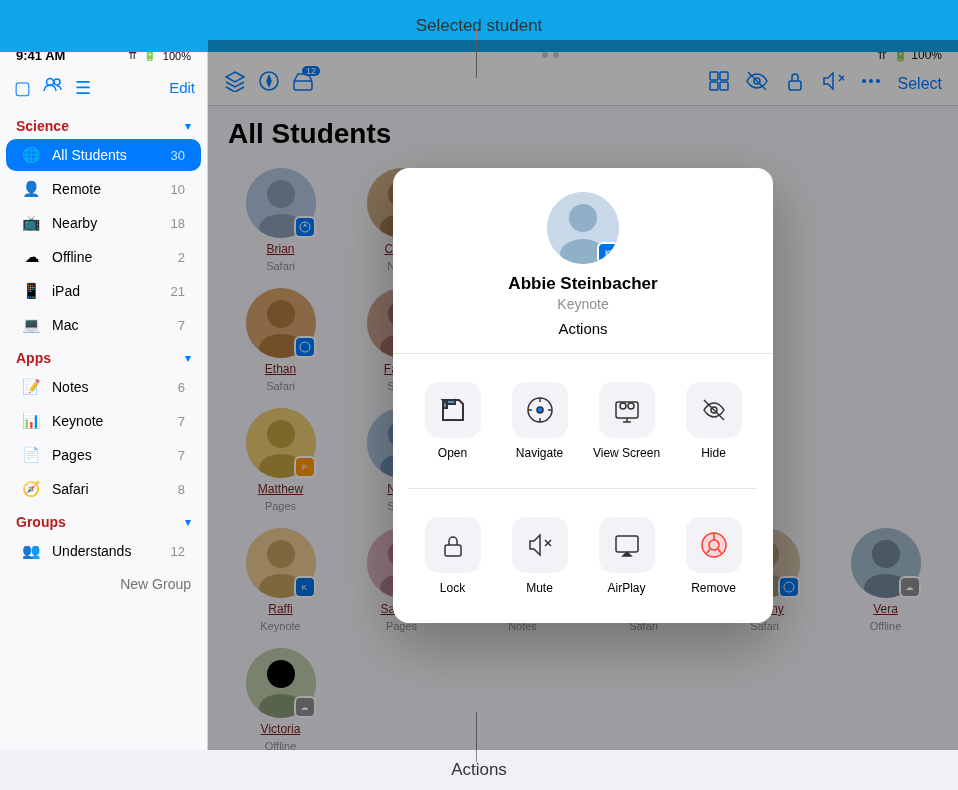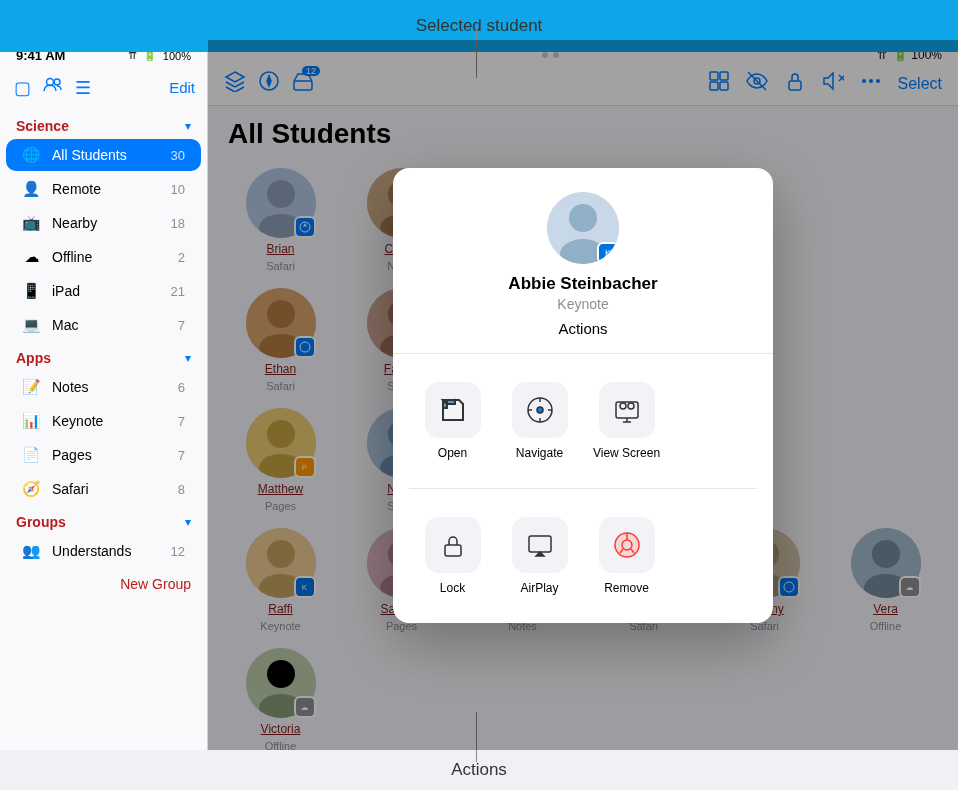--- a/index.html
+++ b/index.html
@@ -156,21 +156,21 @@
     .item-icon { font-size: 15px; width: 20px; text-align: center; }
     .item-label { font-size: 14px; flex: 1; }
     .item-count { font-size: 13px; color: #8e8e93; }
     .sidebar-item.active .item-count { color: rgba(255,255,255,0.8); }
     .sidebar-item.active .item-icon { color: white; }
     .sidebar-item.active .item-label { color: white; }
 
     .new-group-btn {
       background: none;
       border: none;
-      color: #b91c1c;
+      color: #737373;
       font-size: 14px;
       padding: 8px 16px;
       cursor: pointer;
       text-align: right;
       width: 100%;
     }
 
     
     .main-content {
       flex: 1;
@@ -972,35 +972,55 @@
                 <rect x="3" y="6" width="22" height="16" rx="2"></rect>
                 <circle cx="10" cy="10" r="3"></circle>
                 <circle cx="18" cy="10" r="3"></circle>
                 <line x1="14" y1="22" x2="14" y2="26"></line>
                 <line x1="10" y1="26" x2="18" y2="26"></line>
               </svg>
             </div>
             <span class="action-label">View Screen</span>
           </div>
 
+          <div class="modal-action">
+            <div class="action-icon-wrap">
+              <svg width="28" height="28" viewBox="0 0 28 28" fill="none" stroke="#333" stroke-width="1.5">
+                <path d="M4 14S8 7 14 7s10 7 10 7-4 7-10 7S4 14 4 14z"></path>
+                <circle cx="14" cy="14" r="3"></circle>
+                <line x1="4" y1="4" x2="24" y2="24" stroke="#333" stroke-width="1.5"></line>
+              </svg>
+            </div>
+            <span class="action-label">Hide</span>
+          </div>
         </div>
 
         <div class="modal-divider"></div>
 
         <div class="modal-grid">
           <div class="modal-action">
             <div class="action-icon-wrap">
               <svg width="28" height="28" viewBox="0 0 28 28" fill="none" stroke="#333" stroke-width="1.5">
                 <rect x="6" y="14" width="16" height="11" rx="2"></rect>
                 <path d="M10 14V10a4 4 0 018 0v4"></path>
               </svg>
             </div>
             <span class="action-label">Lock</span>
           </div>
 
+          <div class="modal-action">
+            <div class="action-icon-wrap">
+              <svg width="28" height="28" viewBox="0 0 28 28" fill="none" stroke="#333" stroke-width="1.5">
+                <path d="M14 4L8 10H4v8h4l6 6V4z"></path>
+                <line x1="19" y1="9" x2="25" y2="15"></line>
+                <line x1="25" y1="9" x2="19" y2="15"></line>
+              </svg>
+            </div>
+            <span class="action-label">Mute</span>
+          </div>
 
           <div class="modal-action">
             <div class="action-icon-wrap">
               <svg width="28" height="28" viewBox="0 0 28 28" fill="none" stroke="#333" stroke-width="1.5">
                 <rect x="3" y="5" width="22" height="16" rx="2"></rect>
                 <polygon points="14,21 10,25 18,25" fill="#333"></polygon>
               </svg>
             </div>
             <span class="action-label">AirPlay</span>
           </div>

